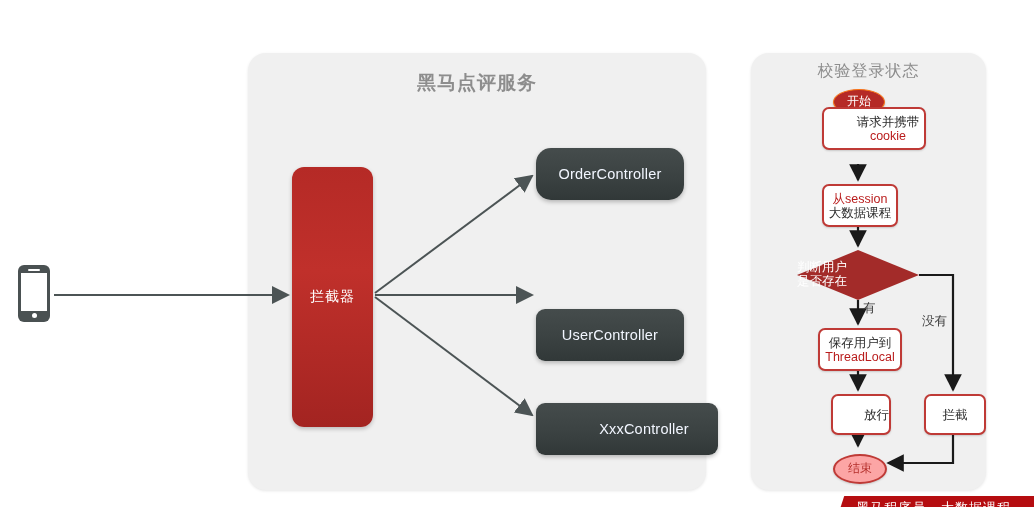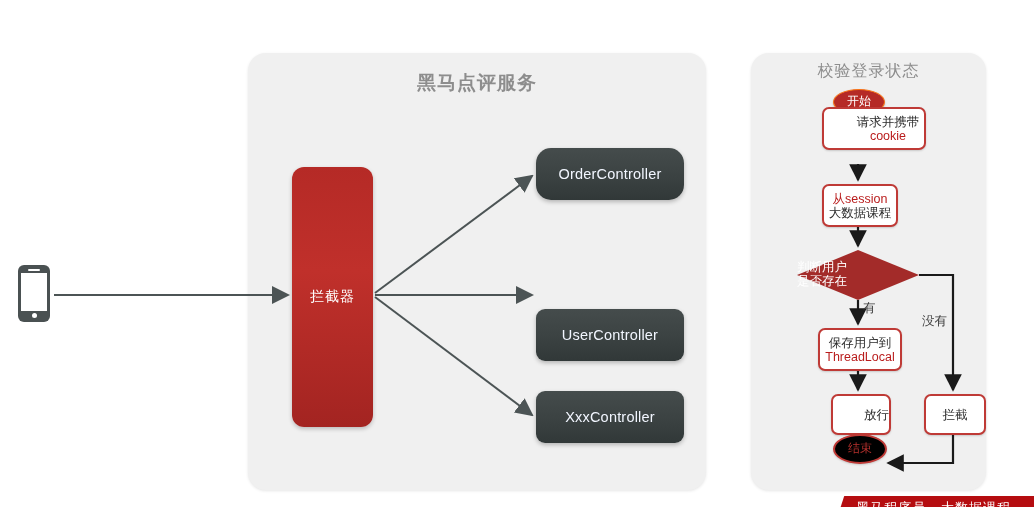--- a/index.html
+++ b/index.html
@@ -119,21 +119,21 @@
     align-items: center;
     justify-content: center;
   }
   .controller-box .box-label {
     color: #f2f6ff;
     font-size: 14.5px;
     letter-spacing: 0.2px;
   }
   #controller-0 { top: 148px; border-radius: 15px; }
   #controller-1 { top: 269px; margin-top: 40px; }
-  #controller-2 { top: 391px; }
+  #controller-2 { top: 403px; padding-left: 34px; }
 
   
   #flow-svg, #arrow-svg {
     position: absolute;
     left: 0; top: 0;
     width: 1034px; height: 507px;
     pointer-events: none;
   }
 
   
@@ -164,22 +164,22 @@
   }
   #node-start .ln-cn { color: #ffffff; font-size: 12px; }
 
   #node-cookie   { left: 822px; top: 107px; width: 72px; height: 39px; padding-left: 28px; }
   #node-session  { left: 822px; top: 184px; width: 72px; height: 39px; }
   #node-save     { left: 818px; top: 328px; width: 80px; height: 39px; align-items: center; }
   #node-pass     { left: 831px; top: 394px; width: 56px; height: 37px; align-items: flex-end; }
   #node-block    { left: 924px; top: 394px; width: 58px; height: 37px; }
 
   #node-end {
-    left: 833px; top: 434px; width: 50px; height: 26px;
-    background: #000000;
+    left: 833px; top: 454px; width: 50px; height: 26px;
+    background: #fca5a5;
     border: 2px solid #bf3a36;
     border-radius: 50%;
     box-shadow: 0 1px 2px rgba(0,0,0,0.16);
   }
   #node-end .ln-cn { color: #b4302c; font-size: 12px; }
 
   
   #node-decision {
     position: absolute;
     left: 797px; top: 250px;

